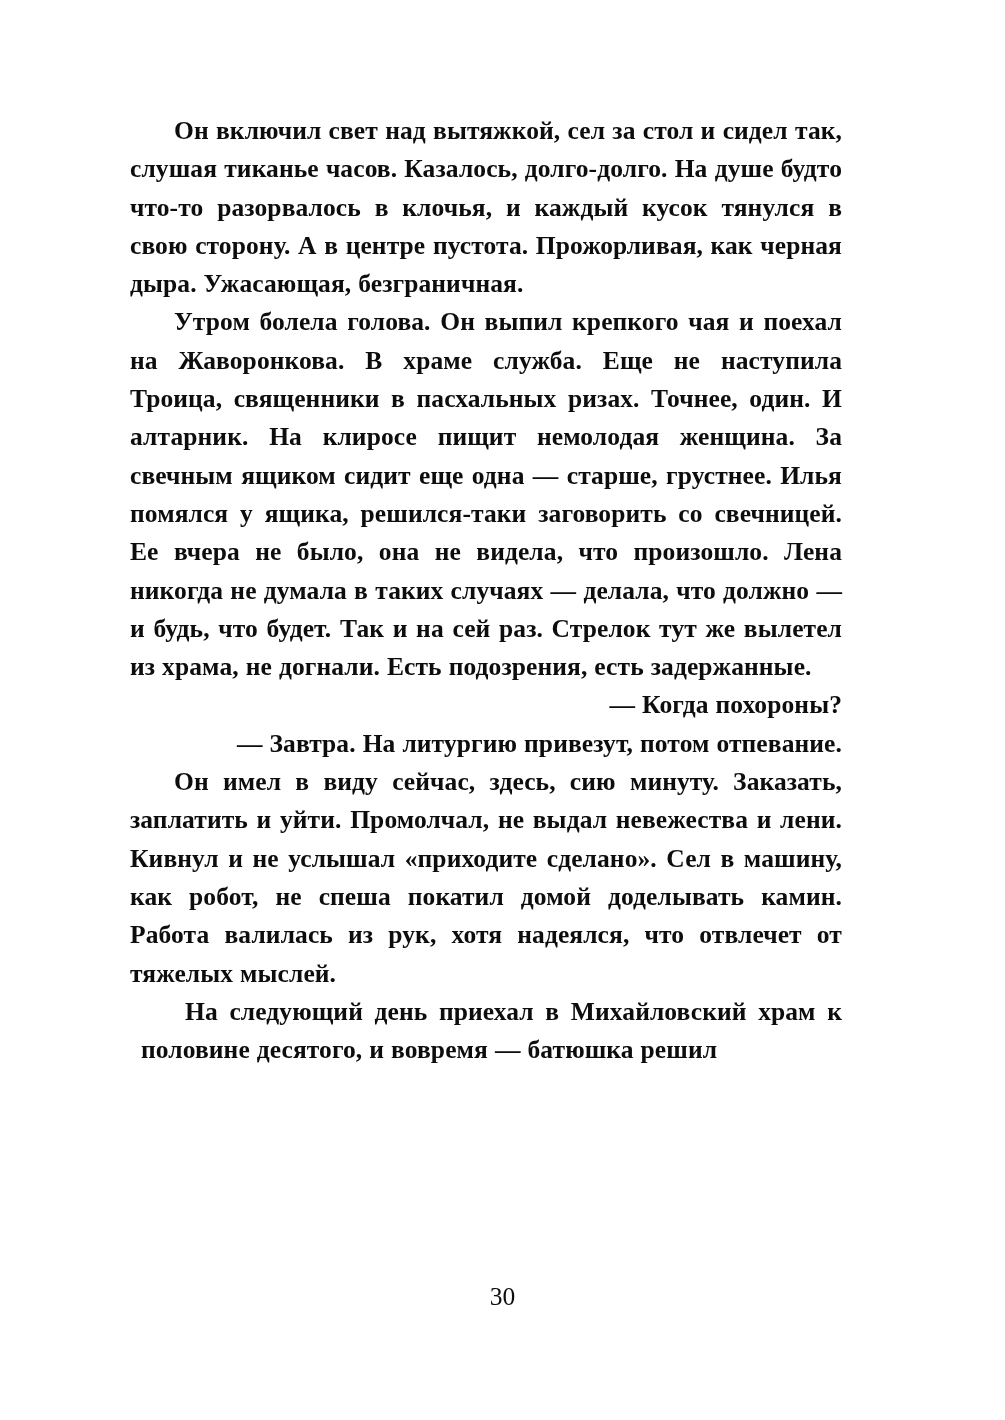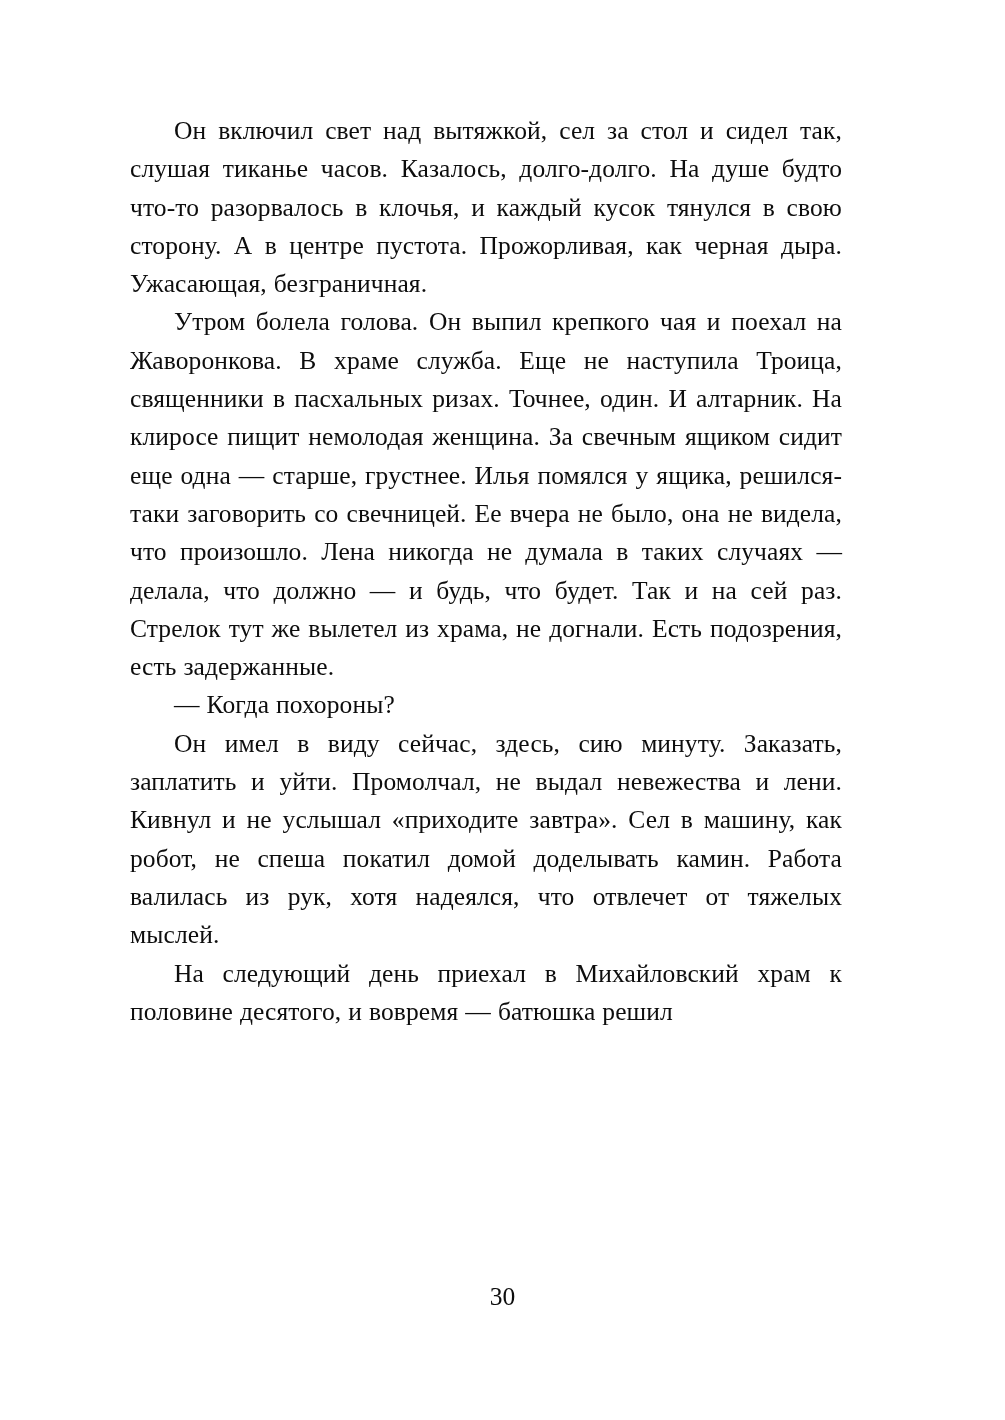--- a/index.html
+++ b/index.html
@@ -31,27 +31,29 @@
   }
   p.para {
     margin: 0;
     font-size: 25.5px;
     line-height: 38.3px;
     text-align: justify;
     text-indent: 44px;
     letter-spacing: 0.1px;
     word-spacing: 0.5px;
     hyphens: manual;
+    font-weight: bold;
   }
   p.para.dash {
     text-indent: 44px;
-    text-align: left;
+    text-align: right;
   }
   p.para.last {
     text-align: justify;
+    margin-left: 11px;
   }
   .folio {
     position: absolute;
     left: 0;
     top: 1282px;
     width: 1005px;
     text-align: center;
     font-size: 25.5px;
     line-height: 30px;
     font-family: "Liberation Serif", "DejaVu Serif", serif;
@@ -59,17 +61,18 @@
   }
 </style>
 </head>
 <body>
 
 <div class="page">
   <div class="text-block">
     <p class="para">Он включил свет над вытяжкой, сел за стол и сидел так, слушая тиканье часов. Казалось, долго-долго. На душе будто что-то разорвалось в клочья, и каждый кусок тянулся в свою сторону. А в центре пустота. Прожорливая, как черная дыра. Ужасающая, безграничная.</p>
     <p class="para">Утром болела голова. Он выпил крепкого чая и поехал на Жаворонкова. В храме служба. Еще не наступила Троица, священники в пасхальных ризах. Точнее, один. И алтарник. На клиросе пищит немолодая женщина. За свечным ящиком сидит еще одна — старше, грустнее. Илья помялся у ящика, решился-таки заговорить со свечницей. Ее вчера не было, она не видела, что произошло. Лена никогда не думала в таких случаях — делала, что должно — и будь, что будет. Так и на сей раз. Стрелок тут же вылетел из храма, не догнали. Есть подозрения, есть задержанные.</p>
     <p class="para dash">— Когда похороны?</p>
-    <p class="para">Он имел в виду сейчас, здесь, сию минуту. Заказать, заплатить и уйти. Промолчал, не выдал невежества и лени. Кивнул и не услышал «приходите завтра». Сел в машину, как робот, не спеша покатил домой доделывать камин. Работа валилась из рук, хотя надеялся, что отвлечет от тяжелых мыслей.</p>
+    <p class="para dash">— Завтра. На литургию привезут, потом отпевание.</p>
+    <p class="para">Он имел в виду сейчас, здесь, сию минуту. Заказать, заплатить и уйти. Промолчал, не выдал невежества и лени. Кивнул и не услышал «приходите сделано». Сел в машину, как робот, не спеша покатил домой доделывать камин. Работа валилась из рук, хотя надеялся, что отвлечет от тяжелых мыслей.</p>
     <p class="para last">На следующий день приехал в Михайловский храм к половине десятого, и вовремя — батюшка решил</p>
   </div>
   <div class="folio">30</div>
 </div>
 
 </body></html>

